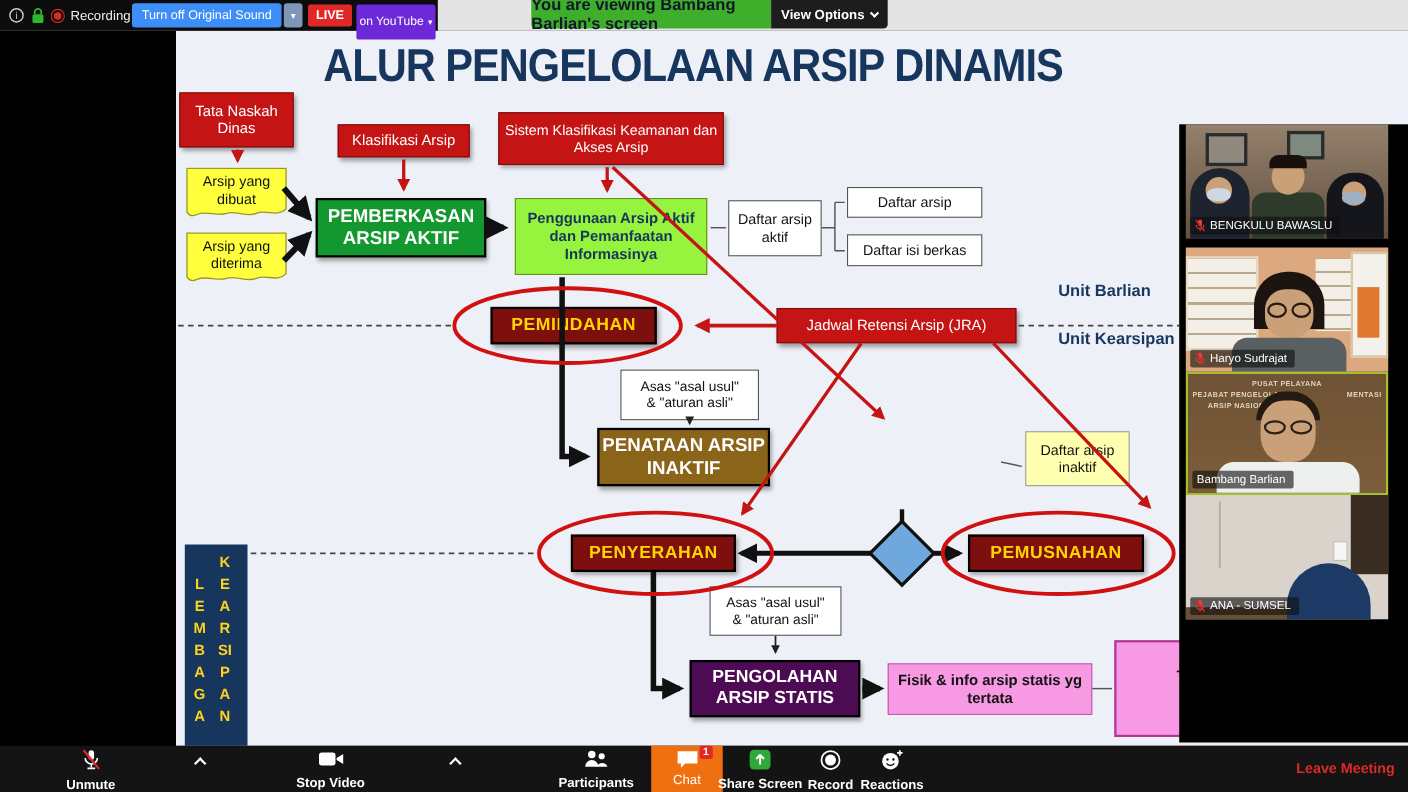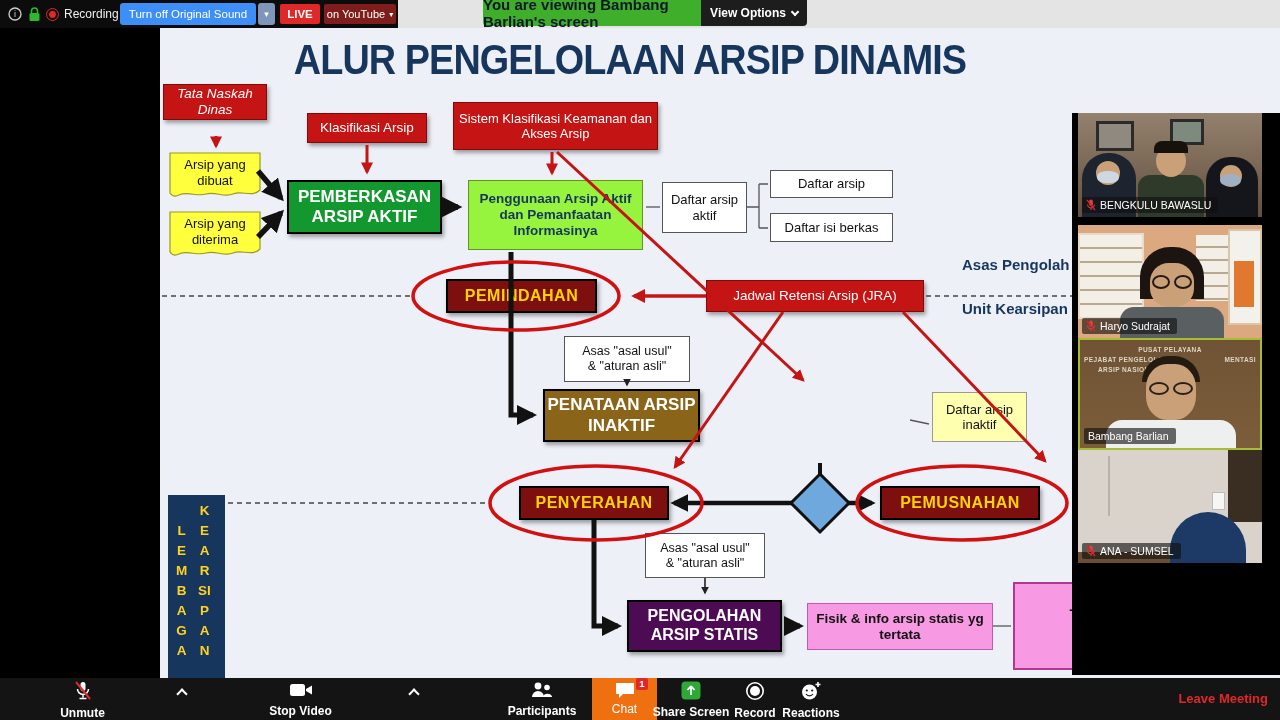--- a/index.html
+++ b/index.html
@@ -8,21 +8,21 @@
   #stage{position:relative;width:1280px;height:720px;overflow:hidden;background:#000;}
   .abs{position:absolute;}
   
   #topbar{position:absolute;left:0;top:0;width:1280px;height:28px;background:#e4e4e4;z-index:20;}
   #topbar-black{position:absolute;left:0;top:0;width:398px;height:28px;background:#0c0c0c;}
   .tb-ic{position:absolute;top:7px;}
   #rec-label{position:absolute;left:64px;top:7px;color:#efefef;font-size:12px;}
   #osound{position:absolute;left:120px;top:3px;width:136px;height:22px;background:#3e8ef7;color:#fff;font-size:11.5px;border-radius:3px;display:flex;align-items:center;justify-content:center;}
   #osound-dd{position:absolute;left:258px;top:3px;width:17px;height:22px;background:#7e96b8;color:#fff;border-radius:3px;display:flex;align-items:center;justify-content:center;font-size:9px;}
   #live{position:absolute;left:280px;top:4px;width:40px;height:20px;background:#e02828;color:#fff;font-weight:800;font-size:11.5px;border-radius:2px;display:flex;align-items:center;justify-content:center;}
-  #onyt{position:absolute;left:324px;top:4px;width:72px;height:20px;background:#7f1d1d;color:#fff;font-size:11px;border-radius:2px;display:flex;align-items:center;justify-content:center;gap:4px;text-align:right;}
+  #onyt{position:absolute;left:324px;top:4px;width:72px;height:32px;background:#6d28d9;color:#fff;font-size:11px;border-radius:2px;display:flex;align-items:center;justify-content:center;gap:4px;text-align:right;}
   #banner{position:absolute;left:483px;top:0;width:218px;height:26px;background:#3fae2a;color:#0f172a;font-weight:800;font-size:15px;display:flex;align-items:center;justify-content:center;border-radius:0 0 0 4px;}
   #viewopts{position:absolute;left:701px;top:0;width:106px;height:26px;background:#1d1d1d;color:#fff;font-weight:700;font-size:12px;display:flex;align-items:center;justify-content:center;gap:6px;border-radius:0 0 4px 0;}
   .caret{display:inline-block;width:6px;height:6px;border-right:2px solid currentColor;border-bottom:2px solid currentColor;transform:rotate(45deg);margin-bottom:3px;}
   
   #slide{position:absolute;left:160px;top:28px;width:1120px;height:650px;background:#edf0f7;z-index:1;}
   #title{position:absolute;left:170px;top:36px;width:920px;text-align:center;color:#17365d;font-size:42px;font-weight:800;letter-spacing:-1px;transform:scaleX(.9);transform-origin:center;z-index:2;}
   .node{position:absolute;display:flex;align-items:center;justify-content:center;text-align:center;z-index:2;line-height:1.18;}
   .red{background:#c41414;color:#fff;border:1px solid #7e0b0b;box-shadow:2px 3px 4px rgba(0,0,0,.35);}
   .green{background:#12982e;color:#fff;border:2px solid #000;font-weight:800;box-shadow:2px 3px 4px rgba(0,0,0,.35);}
   .lime{background:#97f43e;color:#17365d;border:1px solid #6a8f1e;font-weight:700;}
@@ -56,21 +56,21 @@
   .cnt{position:absolute;top:-1px;right:-16px;color:#fff;font-size:11px;font-weight:600;margin-top:46px;}
 </style>
 </head>
 <body>
 
 <div id="stage">
 
   <div id="slide"></div>
   <div id="title">ALUR PENGELOLAAN ARSIP DINAMIS</div>
 
-  <div class="node red" style="left:163px;top:84px;width:104px;height:36px;font-size:13.5px;font-style:italic;">Tata Naskah Dinas</div>
+  <div class="node red" style="left:163px;top:84px;width:104px;height:50px;font-size:13.5px;">Tata Naskah Dinas</div>
 
   <div class="doc" style="left:168px;top:152px;width:94px;height:50px;">
     <svg width="94" height="50" viewBox="0 0 94 50">
         <path d="M2,1 H92 V38 C84,46 74,38 65,42 C56,46 47,39 38,42 C29,45 20,39 11,43 C7,45 4,44 2,41 Z" fill="#ffff3d" stroke="#9a9a22" stroke-width="1.2"></path>
       </svg>
     <div class="doc-txt">Arsip yang dibuat</div>
   </div>
   <div class="doc" style="left:168px;top:211px;width:94px;height:50px;">
     <svg width="94" height="50" viewBox="0 0 94 50">
         <path d="M2,1 H92 V38 C84,46 74,38 65,42 C56,46 47,39 38,42 C29,45 20,39 11,43 C7,45 4,44 2,41 Z" fill="#ffff3d" stroke="#9a9a22" stroke-width="1.2"></path>
@@ -81,21 +81,21 @@
   <div class="node red" style="left:307px;top:113px;width:120px;height:30px;font-size:13.5px;">Klasifikasi Arsip</div>
   <div class="node green" style="left:287px;top:180px;width:155px;height:54px;font-size:17px;">PEMBERKASAN ARSIP AKTIF</div>
   <div class="node red" style="left:453px;top:102px;width:205px;height:48px;font-size:13px;">Sistem Klasifikasi Keamanan dan Akses Arsip</div>
   <div class="node lime" style="left:468px;top:180px;width:175px;height:70px;font-size:13.5px;">Penggunaan Arsip Aktif dan Pemanfaatan Informasinya</div>
   <div class="node white" style="left:662px;top:182px;width:85px;height:51px;font-size:13px;">Daftar arsip aktif</div>
   <div class="node white" style="left:770px;top:170px;width:123px;height:28px;font-size:13px;">Daftar arsip</div>
   <div class="node white" style="left:770px;top:213px;width:123px;height:29px;font-size:13px;">Daftar isi berkas</div>
 
   <div class="node maroon" style="left:446px;top:279px;width:151px;height:34px;font-size:16px;">PEMINDAHAN</div>
   <div class="node red" style="left:706px;top:280px;width:218px;height:32px;font-size:13.5px;">Jadwal Retensi Arsip (JRA)</div>
-  <div class="lane" style="left:962px;top:256px;">Asas Pengolah</div>
+  <div class="lane" style="left:962px;top:256px;">Unit Barlian</div>
   <div class="lane" style="left:962px;top:300px;">Unit Kearsipan</div>
 
   <div class="node white" style="left:564px;top:336px;width:126px;height:46px;font-size:12.5px;flex-direction:column;">
     <div>Asas "asal usul"</div>
     <div>&amp; "aturan asli"</div>
   </div>
 
   <div class="node brown" style="left:543px;top:389px;width:157px;height:53px;font-size:17px;">PENATAAN ARSIP INAKTIF</div>
   <div class="node paleyellow" style="left:932px;top:392px;width:95px;height:50px;font-size:13px;">Daftar arsip inaktif</div>
 

